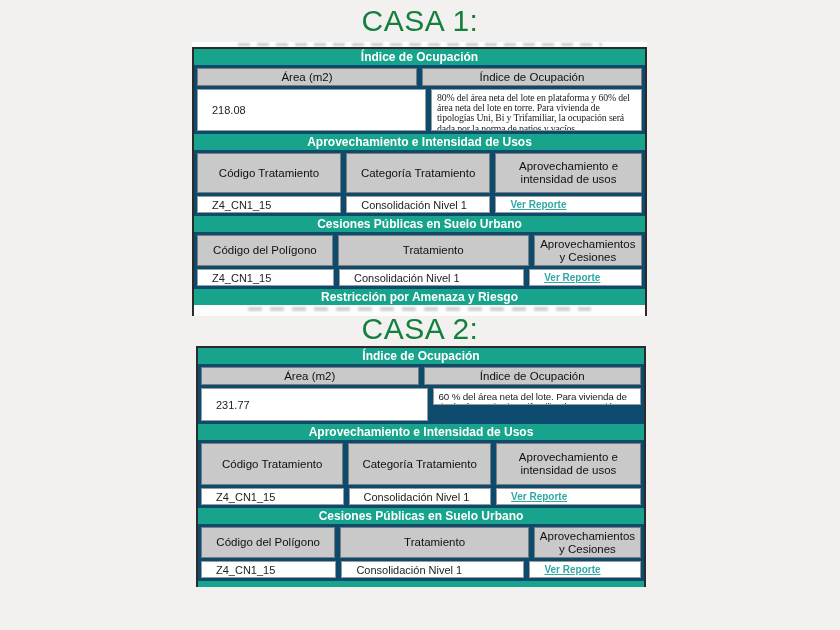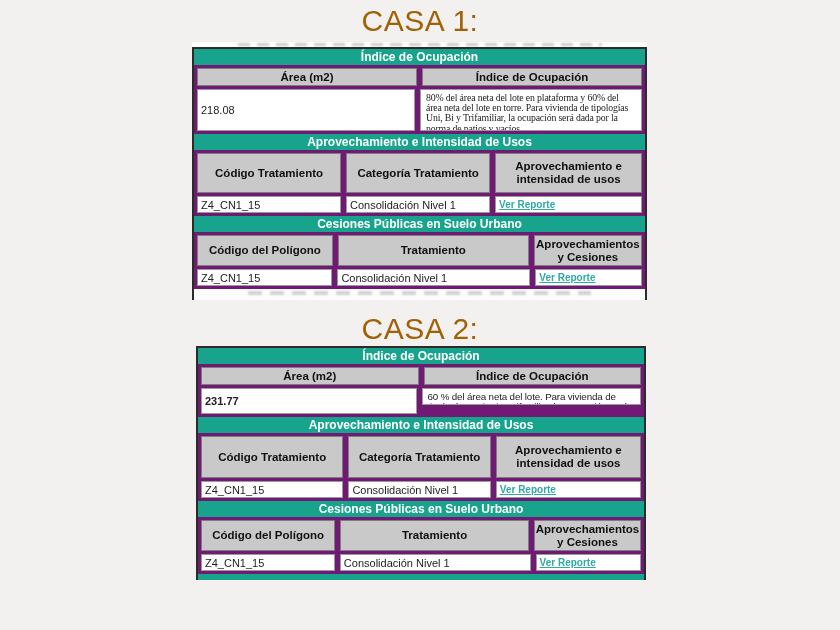--- a/index.html
+++ b/index.html
@@ -3,49 +3,49 @@
 <meta charset="utf-8">
 <style>
   html,body{margin:0;padding:0;}
   body{
     width:840px;height:630px;position:relative;overflow:hidden;
     background:var(--page-bg,#f2f1f0);
     font-family:"Liberation Sans", sans-serif;
   }
   .casa-title{
     position:absolute;left:0;width:840px;text-align:center;
-    font-size:30px;letter-spacing:.5px;color:#a16207;line-height:34px;
+    font-size:30px;letter-spacing:.5px;color:#15803d;line-height:34px;
   }
   #title1{top:4px;}
   #title2{top:312px;}
   .block{position:absolute;}
   #block1{left:192px;top:42px;width:455px;}
   #block2{left:196px;top:346px;width:450px;}
   
   .ghost{height:5px;background:#fdfdfd;position:relative;overflow:hidden;}
   .ghost::after{
     content:"";position:absolute;top:1px;bottom:1px;left:10%;right:10%;
     background:repeating-linear-gradient(90deg, rgba(125,125,125,.38) 0 12px, transparent 12px 19px);
     filter:blur(1.2px);
   }
-  .tbl{border:2px solid #2b2b2b;border-bottom:none;background:#701a75;}
+  .tbl{border:2px solid #2b2b2b;border-bottom:none;background:#0c4a6e;}
   .band{
     background:var(--teal,#18a48c);color:#fff;font-weight:bold;font-size:12px;
     text-align:center;height:16px;line-height:16px;white-space:nowrap;overflow:hidden;
   }
   .row{display:flex;gap:5px;margin:3px;}
   .cell{box-sizing:border-box;overflow:hidden;}
   .hcell{
     background:var(--hdr-bg,#c9c9c9);border:1px solid #7d7d7d;
     display:flex;align-items:center;justify-content:center;text-align:center;
-    font-weight:bold;font-size:11.5px;line-height:1.12;padding:0 6px;color:#101010;
+    font-weight:normal;font-size:11.5px;line-height:1.12;padding:0 6px;color:#101010;
   }
   .dcell{
     background:#fff;border:1px solid #9a9a9a;
-    display:flex;align-items:center;font-size:11px;padding:0 3px;color:#222;
+    display:flex;align-items:center;font-size:11px;padding:0 14px;color:#222;
   }
   .dcell.longtext{
     display:block;font-size:9.8px;line-height:10.4px;letter-spacing:-0.15px;padding:2.5px 5px;
   }
   .rep-link{color:var(--link,#2fa9a4);font-weight:bold;font-size:10px;text-decoration:underline;cursor:pointer;}
   .bottom-white{height:11px;background:#fdfdfd;position:relative;overflow:hidden;}
   .bottom-white::after{
     content:"";position:absolute;top:2px;height:4px;left:12%;right:12%;
     background:repeating-linear-gradient(90deg, rgba(130,130,130,.35) 0 14px, transparent 14px 22px);
     filter:blur(1.3px);
@@ -88,35 +88,36 @@
         <div class="cell hcell" style="flex: 45 1 0px; height: 31px;">Tratamiento</div>
         <div class="cell hcell" style="flex: 24 1 0px; height: 31px;">Aprovechamientos y Cesiones</div>
       </div>
       <div class="row">
         <div class="cell dcell" style="flex: 31 1 0px; height: 17px;">Z4_CN1_15</div>
         <div class="cell dcell" style="flex: 45 1 0px; height: 17px;">Consolidación Nivel 1</div>
         <div class="cell dcell" style="flex: 24 1 0px; height: 17px;">
           <div class="rep-link">Ver Reporte</div>
         </div>
       </div>
+      <div class="band">Restricción por Amenaza y Riesgo</div>
       <div class="bottom-white"></div>
     </div>
 </div>
 
 <div class="casa-title" id="title2">CASA 2:</div>
 
 <div class="block" id="block2">
   <div class="tbl">
       <div class="band">Índice de Ocupación</div>
       <div class="row">
         <div class="cell hcell" style="flex: 50 1 0px; height: 18px;">Área (m2)</div>
         <div class="cell hcell" style="flex: 50 1 0px; height: 18px;">Índice de Ocupación</div>
       </div>
       <div class="row">
-        <div class="cell dcell" style="flex: 50 1 0px; height: 26px; font-weight: bold;">231.77</div>
+        <div class="cell dcell" style="flex: 50 1 0px; height: 33px;">231.77</div>
         <div class="cell dcell longtext" style="flex: 50 1 0px; height: 17px;">60 % del área neta del lote. Para vivienda de tipologías Uni, Bi y Trifamiliar, la ocupación será dada por la norma de patios y vacíos</div>
       </div>
       <div class="band">Aprovechamiento e Intensidad de Usos</div>
       <div class="row">
         <div class="cell hcell" style="flex: 33.1 1 0px; height: 42px;">Código Tratamiento</div>
         <div class="cell hcell" style="flex: 33.1 1 0px; height: 42px;">Categoría Tratamiento</div>
         <div class="cell hcell" style="flex: 33.8 1 0px; height: 42px;">Aprovechamiento e intensidad de usos</div>
       </div>
       <div class="row">
         <div class="cell dcell" style="flex: 33.1 1 0px; height: 17px;">Z4_CN1_15</div>

